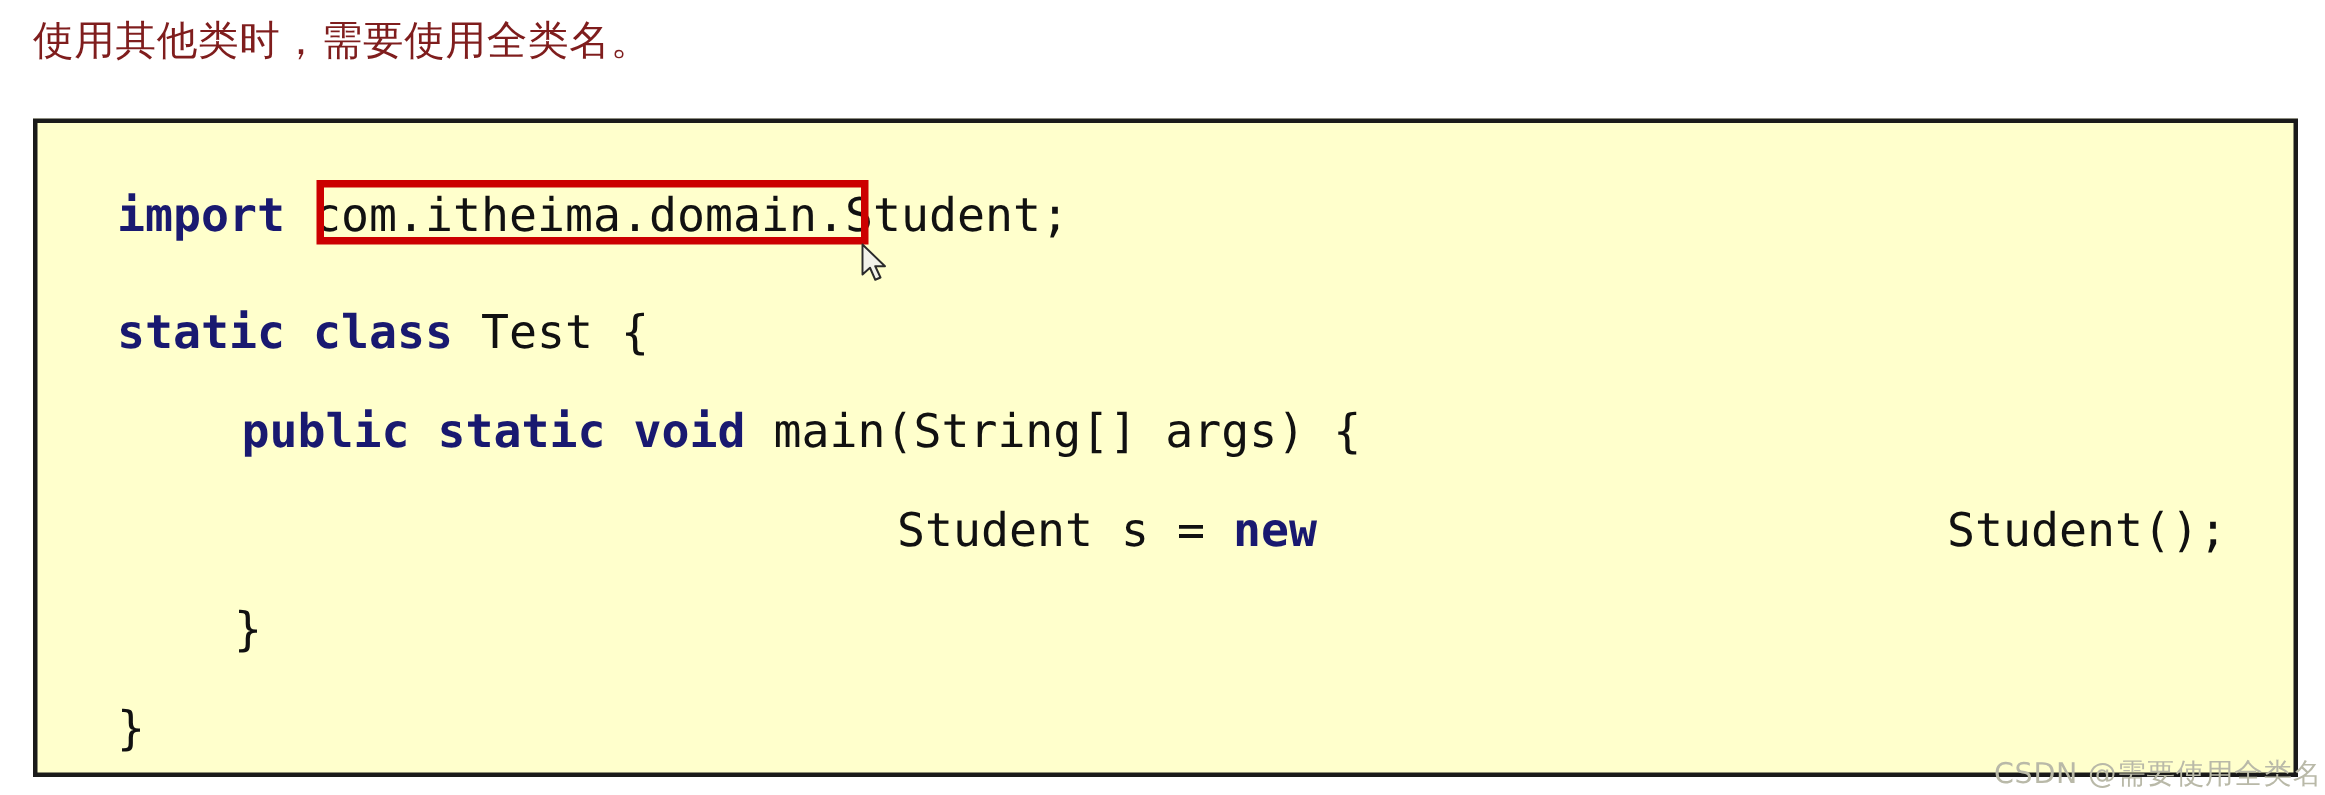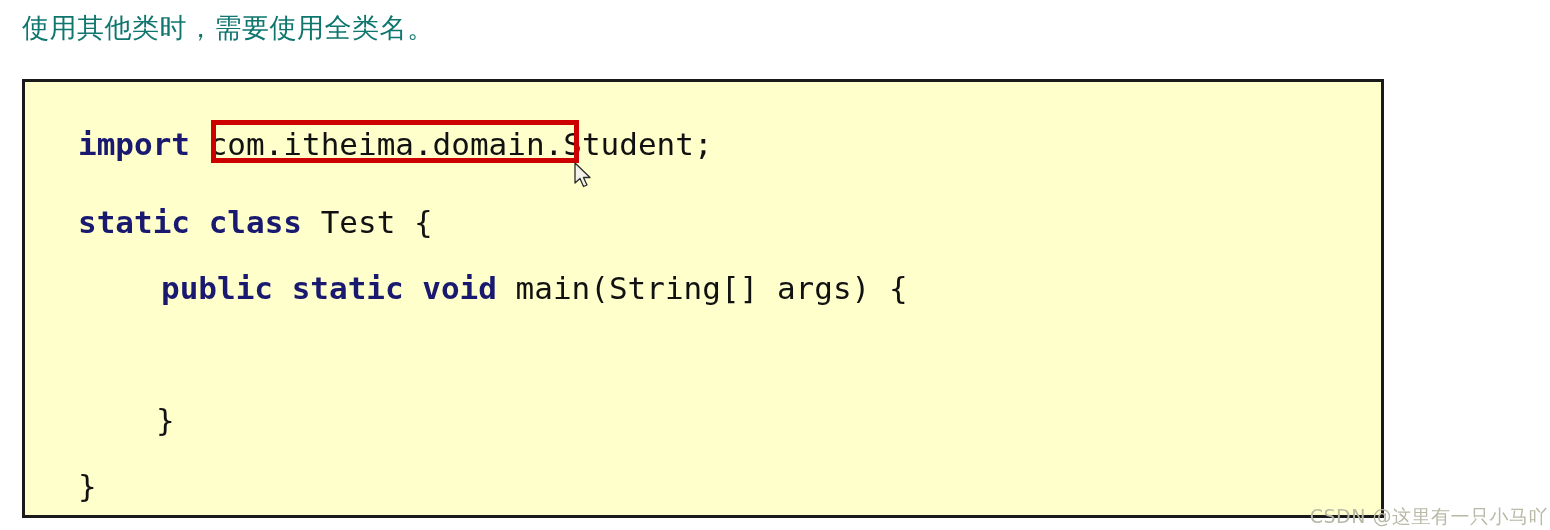--- a/index.html
+++ b/index.html
@@ -16,31 +16,31 @@
   }
 
   
   #caption {
     position: absolute;
     left: 22px;
     top: 8px;
     font-family: "DejaVu Sans", sans-serif;
     font-size: 27px;
     line-height: 40px;
-    color: #0f766e;
+    color: #7f1d1d;
     white-space: nowrap;
     letter-spacing: 0.5px;
   }
 
   
   #code-panel {
     position: absolute;
     left: 22px;
     top: 79px;
-    width: 1362px;
+    width: 1510px;
     height: 439px;
     box-sizing: border-box;
     background: #ffffcc;
     border: 3px solid #1a1a1a;
     overflow: hidden;
   }
 
   .code-line {
     position: absolute;
     font-family: "DejaVu Sans Mono", "Liberation Mono", monospace;
@@ -107,26 +107,28 @@
 <div id="caption">使用其他类时，需要使用全类名。</div>
 
 <div id="code-panel">
 
   <div class="code-line" id="line-import"><span class="kw">import </span><span class="plain">com.itheima.domain</span><span class="plain">.Student;</span></div>
 
   <div class="code-line" id="line-class"><span class="kw">static class </span><span class="plain">Test {</span></div>
 
   <div class="code-line" id="line-main"><span class="kw">public static void </span><span class="plain">main(String[] args) {</span></div>
 
+  <div class="code-line" id="line-stmt"><span class="plain">Student s = </span><span class="kw">new</span></div>
 
+  <div class="code-line" id="line-stmt-tail"><span class="plain">Student();</span></div>
 
   <div class="code-line" id="line-close-in"><span class="plain">}</span></div>
 
   <div class="code-line" id="line-close-out"><span class="plain">}</span></div>
 
   <div id="highlight-box"></div>
 
   <svg id="cursor" viewBox="0 0 20 28">
     <polygon points="1,1 1,21 6,16.5 9.5,24.5 13,23 9.5,15.5 16,15.5" fill="#f2f2ea" stroke="#2b2b2b" stroke-width="1.3" stroke-linejoin="round"></polygon>
   </svg>
 </div>
 
-<div id="watermark">CSDN @这里有一只小马吖</div>
+<div id="watermark">CSDN @需要使用全类名</div>
 
 </body></html>

